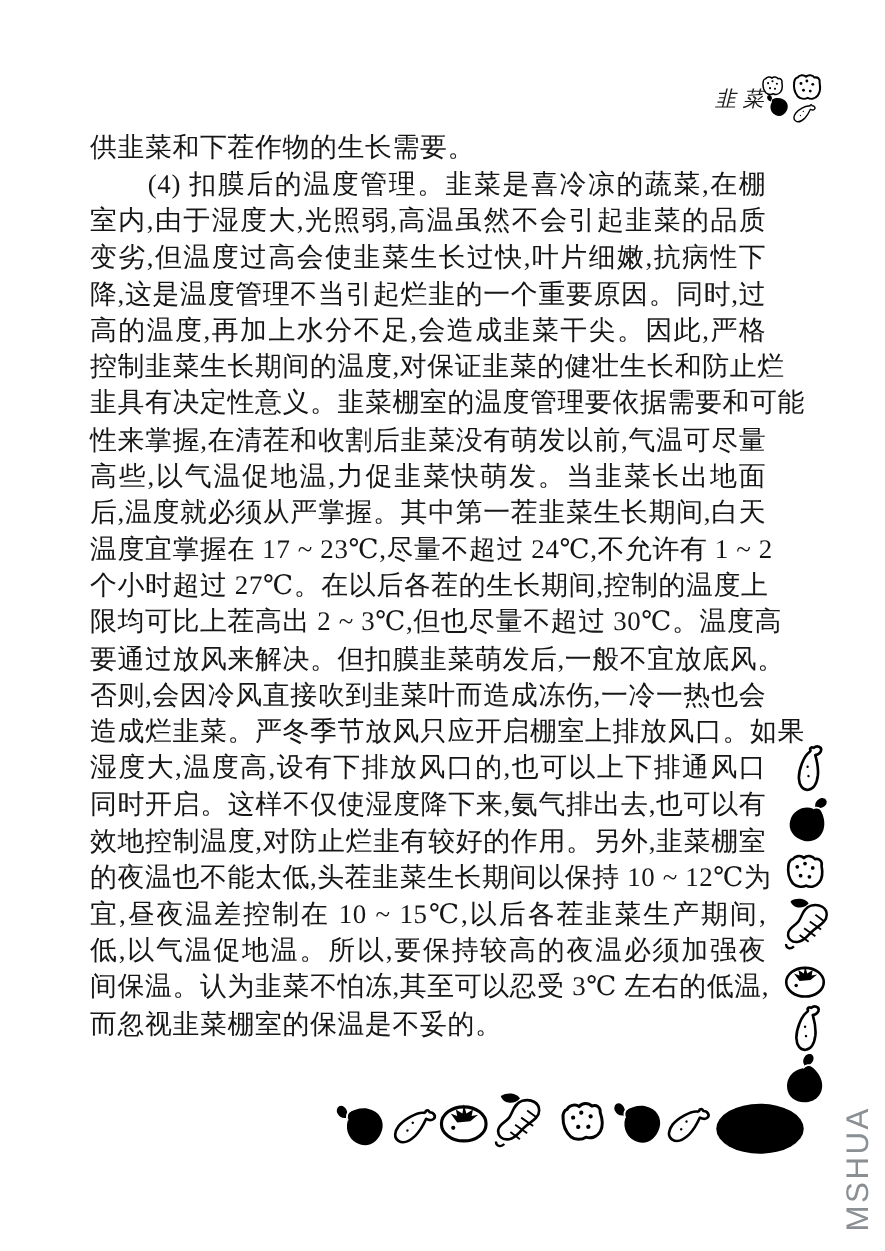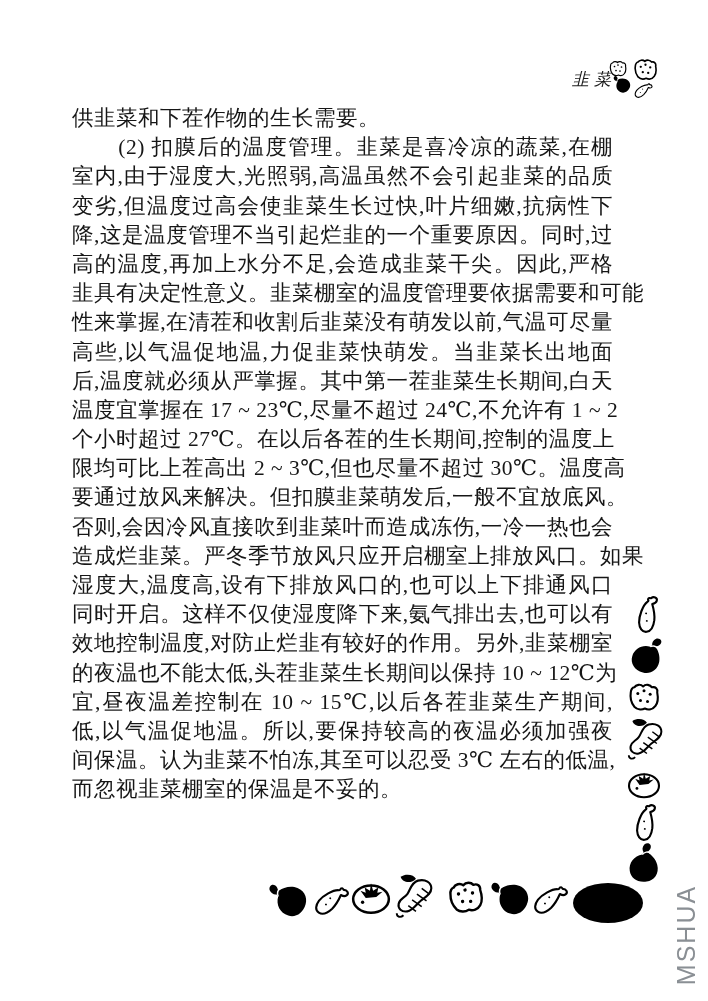--- a/index.html
+++ b/index.html
@@ -130,25 +130,26 @@
     <svg style="left:1px;top:17px;width:26px;height:20px;transform:rotate(-70deg)">
         <use href="#sym-eggplant"></use>
       </svg>
     <svg style="left:27px;top:20px;width:16px;height:22px;transform:rotate(55deg)">
         <use href="#sym-cucumber"></use>
       </svg>
   </div>
 
   <div class="textblock">
     <div class="tl tl-left">供韭菜和下茬作物的生长需要。</div>
-    <div class="tl tl-indent">(2) 扣膜后的温度管理。韭菜是喜冷凉的蔬菜,在棚</div>
+    <div class="tl tl-indent">(4) 扣膜后的温度管理。韭菜是喜冷凉的蔬菜,在棚</div>
     <div class="tl">室内,由于湿度大,光照弱,高温虽然不会引起韭菜的品质</div>
     <div class="tl">变劣,但温度过高会使韭菜生长过快,叶片细嫩,抗病性下</div>
     <div class="tl">降,这是温度管理不当引起烂韭的一个重要原因。同时,过</div>
     <div class="tl">高的温度,再加上水分不足,会造成韭菜干尖。因此,严格</div>
+    <div class="tl">控制韭菜生长期间的温度,对保证韭菜的健壮生长和防止烂</div>
     <div class="tl">韭具有决定性意义。韭菜棚室的温度管理要依据需要和可能</div>
     <div class="tl">性来掌握,在清茬和收割后韭菜没有萌发以前,气温可尽量</div>
     <div class="tl">高些,以气温促地温,力促韭菜快萌发。当韭菜长出地面</div>
     <div class="tl">后,温度就必须从严掌握。其中第一茬韭菜生长期间,白天</div>
     <div class="tl">温度宜掌握在 17 ~ 23℃,尽量不超过 24℃,不允许有 1 ~ 2</div>
     <div class="tl">个小时超过 27℃。在以后各茬的生长期间,控制的温度上</div>
     <div class="tl">限均可比上茬高出 2 ~ 3℃,但也尽量不超过 30℃。温度高</div>
     <div class="tl">要通过放风来解决。但扣膜韭菜萌发后,一般不宜放底风。</div>
     <div class="tl">否则,会因冷风直接吹到韭菜叶而造成冻伤,一冷一热也会</div>
     <div class="tl">造成烂韭菜。严冬季节放风只应开启棚室上排放风口。如果</div>

